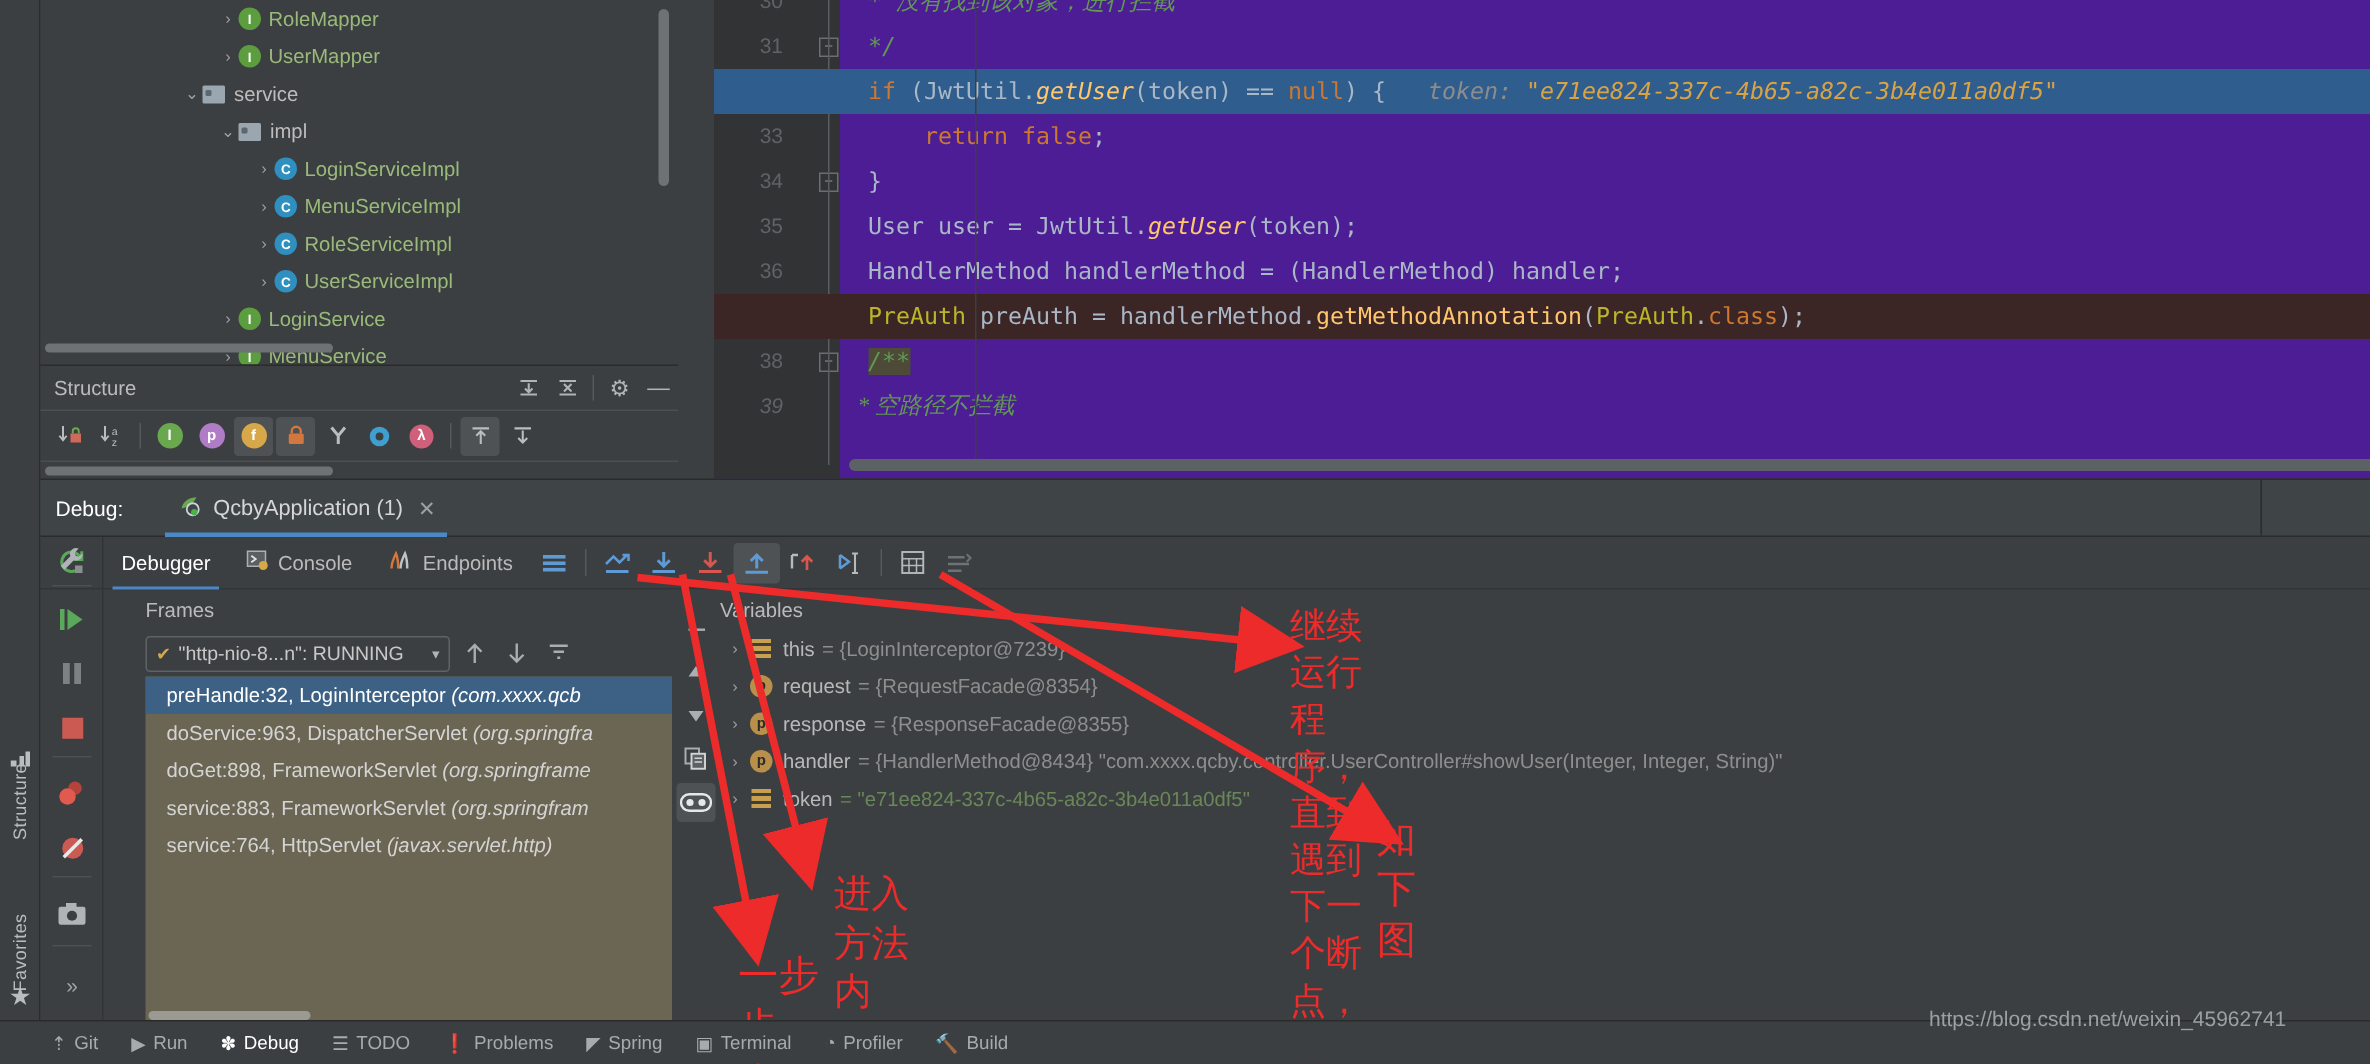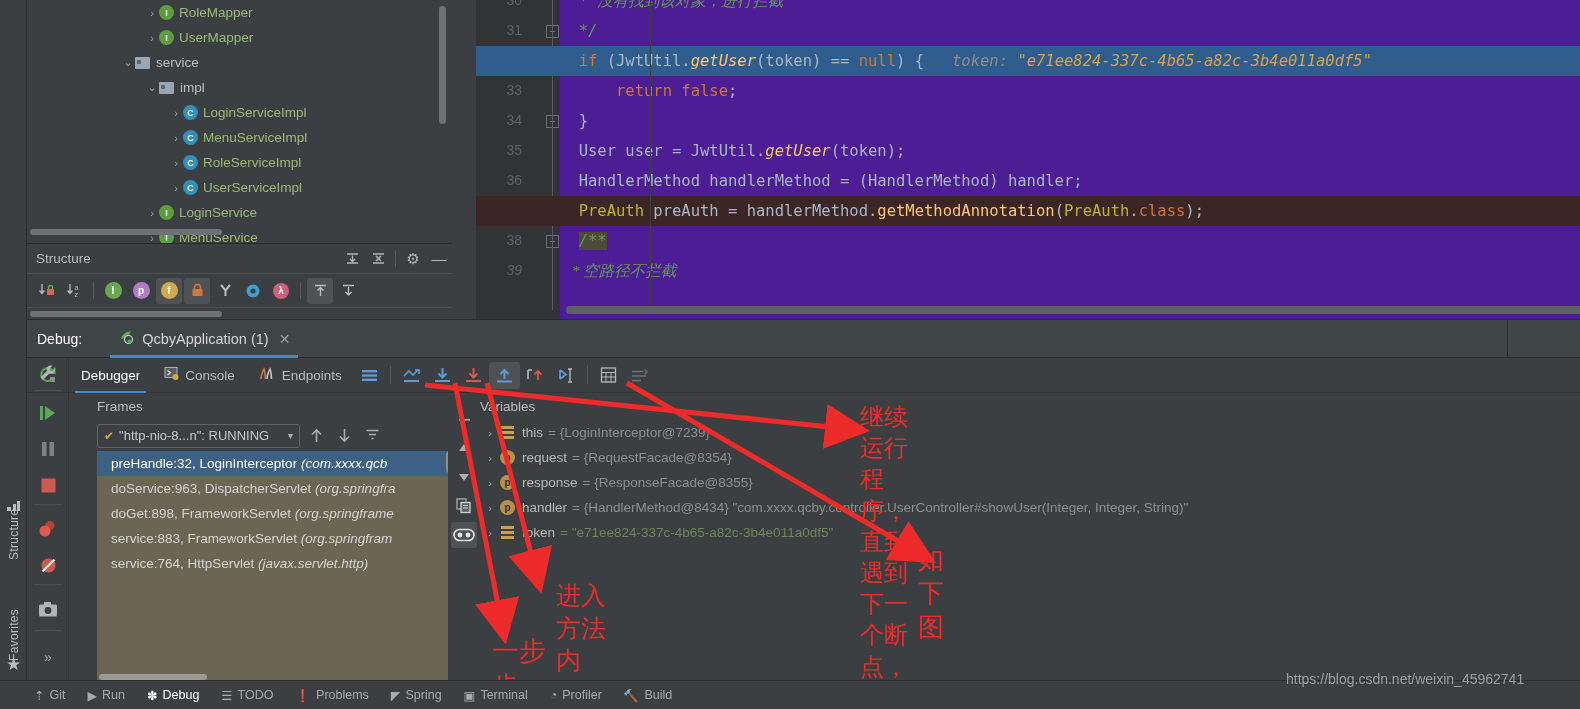--- a/index.html
+++ b/index.html
@@ -215,21 +215,21 @@
     position: absolute; left: 10px; width: 22px; height: 22px;
     display: flex; align-items: center; justify-content: center;
   }
   .dside-sep {
     position: absolute; left: 8px; width: 26px; height: 1px; background: #4d5052;
   }
 
   
   #frames-pane {
     position: absolute; left: 42px; top: 73px; width: 390px; bottom: 0;
-    border-right: 4px solid #0f766e;
+    border-right: 1px solid #0f766e;
   }
   #frames-caption { height: 27px; color: #bbbbbb; font-size: 13.5px;
     padding-left: 28px; line-height: 27px; }
   #frames-toolbar {
     height: 31px; display: flex; align-items: center; padding-left: 28px; gap: 4px;
   }
   #thread-select {
     width: 203px; height: 24px; border: 1px solid #5e6366; border-radius: 3px;
     display: flex; align-items: center; gap: 5px; padding: 0 6px;
     color: #c8c8c8; font-size: 13px; white-space: nowrap; overflow: hidden;

